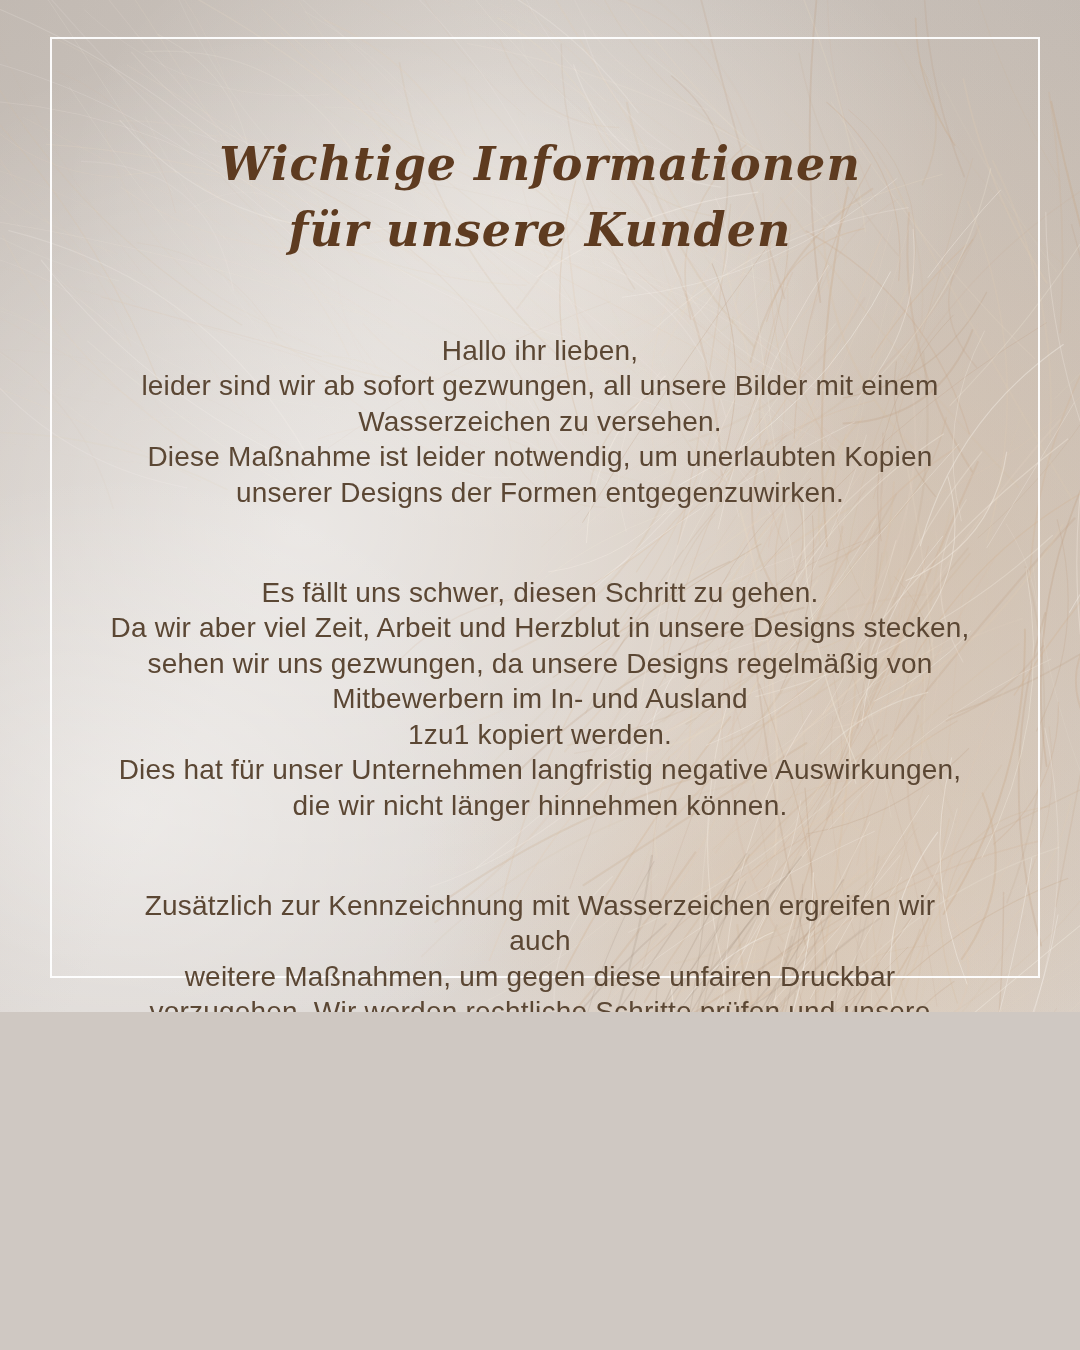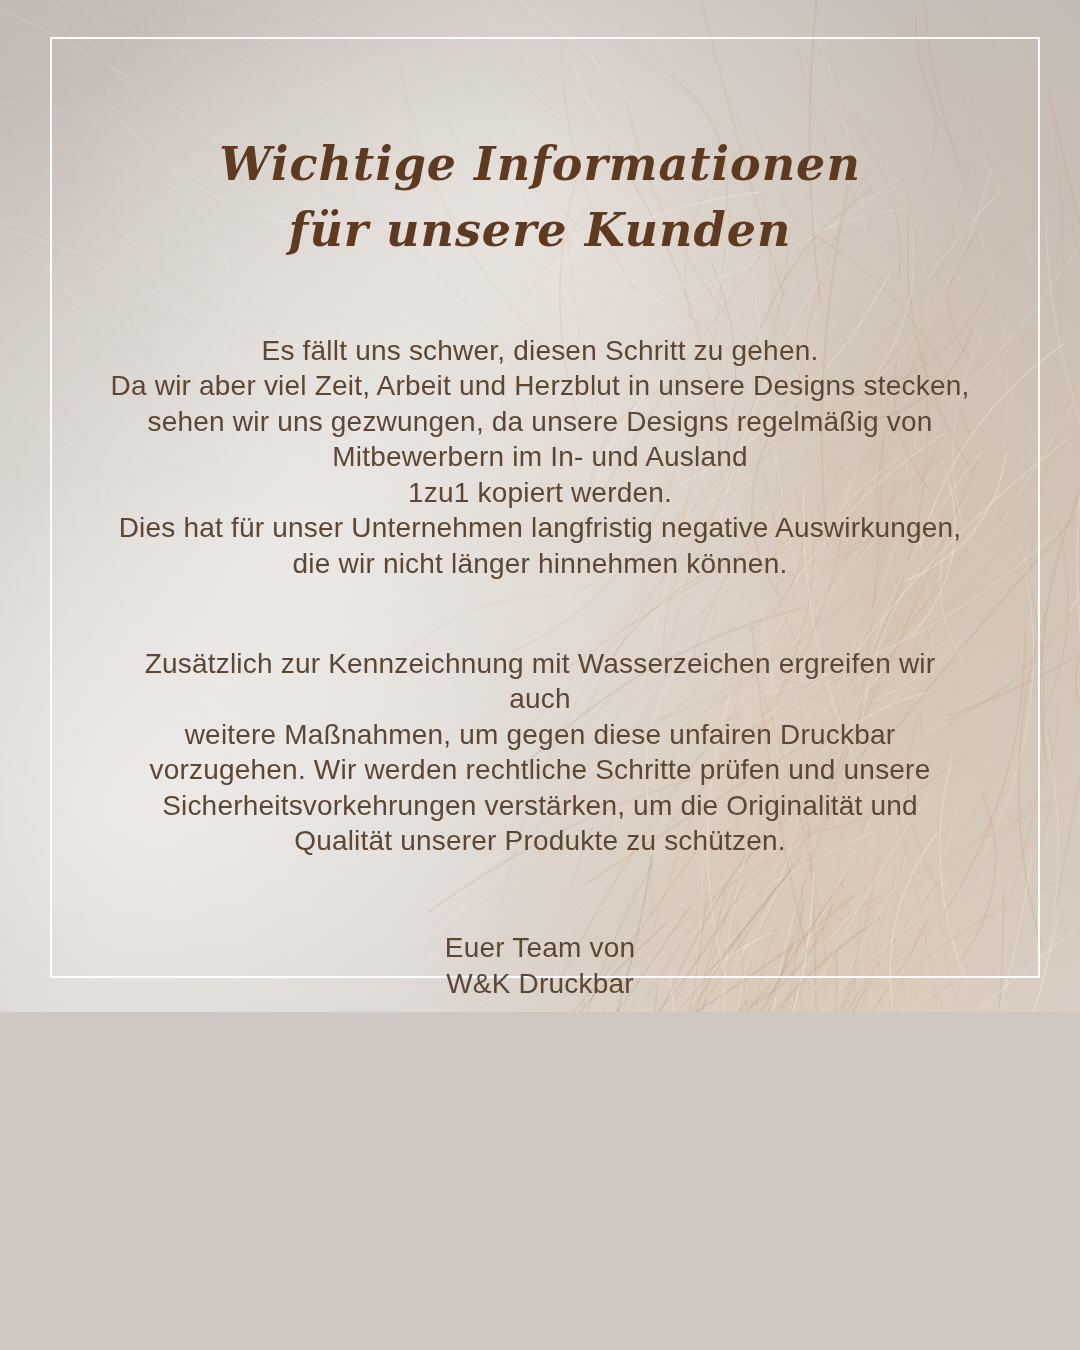--- a/index.html
+++ b/index.html
@@ -892,20 +892,25 @@
       <path d="M914.0 1350.0 Q908.8 1186.5 883.1 1025.0" fill="none" stroke="#c8a37f" stroke-width="5.19" stroke-linecap="round" opacity="0.43"></path>
       <path d="M923.0 1350.0 Q907.9 1187.8 888.4 1026.1" fill="none" stroke="#c8a37f" stroke-width="5.74" stroke-linecap="round" opacity="0.34"></path>
     </svg>
 
   <div class="frame"></div>
 
   <h1 class="title">Wichtige Informationen
 für unsere Kunden</h1>
 
   <div class="body-text">
+    <div class="para">Hallo ihr lieben,
+leider sind wir ab sofort gezwungen, all unsere Bilder mit einem
+Wasserzeichen zu versehen.
+Diese Maßnahme ist leider notwendig, um unerlaubten Kopien
+unserer Designs der Formen entgegenzuwirken.</div>
     <div class="para">Es fällt uns schwer, diesen Schritt zu gehen.
 Da wir aber viel Zeit, Arbeit und Herzblut in unsere Designs stecken,
 sehen wir uns gezwungen, da unsere Designs regelmäßig von
 Mitbewerbern im In- und Ausland
 1zu1 kopiert werden.
 Dies hat für unser Unternehmen langfristig negative Auswirkungen,
 die wir nicht länger hinnehmen können.</div>
     <div class="para">Zusätzlich zur Kennzeichnung mit Wasserzeichen ergreifen wir auch
 weitere Maßnahmen, um gegen diese unfairen Druckbar
 vorzugehen. Wir werden rechtliche Schritte prüfen und unsere

